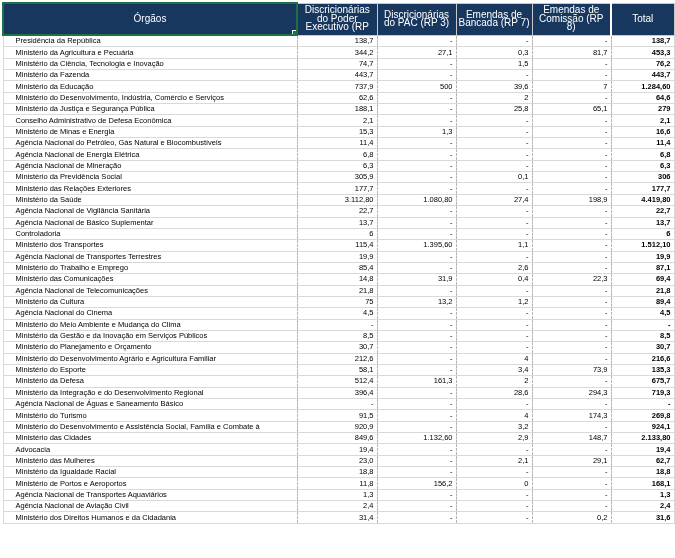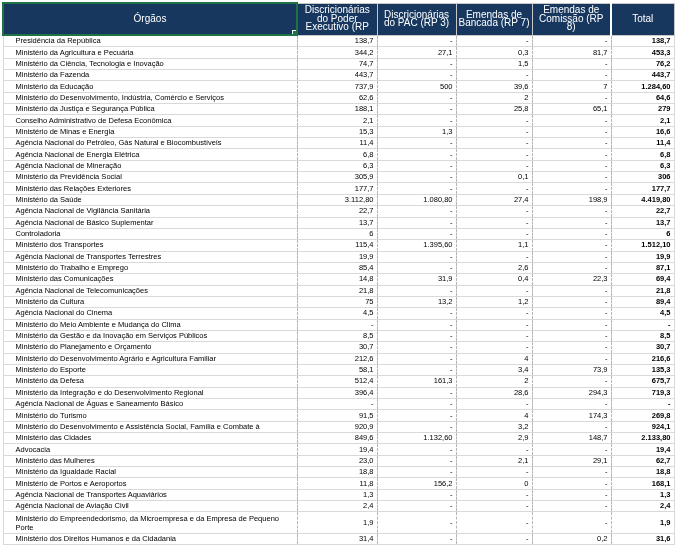--- a/index.html
+++ b/index.html
@@ -437,28 +437,20 @@
     <td class="num total-col">1,3</td>
   </tr>
         <tr class="data-row">
     <td class="org">Agência Nacional de Aviação Civil</td>
     <td class="num">2,4</td>
     <td class="num">-</td>
     <td class="num">-</td>
     <td class="num">-</td>
     <td class="num total-col">2,4</td>
   </tr>
-        <tr class="data-row tall page-break">
-    <td class="org">Ministério do Empreendedorismo, da Microempresa e da Empresa de Pequeno Porte</td>
-    <td class="num">1,9</td>
-    <td class="num">-</td>
-    <td class="num">-</td>
-    <td class="num">-</td>
-    <td class="num total-col">1,9</td>
-  </tr>
         <tr class="data-row">
     <td class="org">Ministério dos Direitos Humanos e da Cidadania</td>
     <td class="num">31,4</td>
     <td class="num">-</td>
     <td class="num">-</td>
     <td class="num">0,2</td>
     <td class="num total-col">31,6</td>
   </tr>
       </tbody>
 

